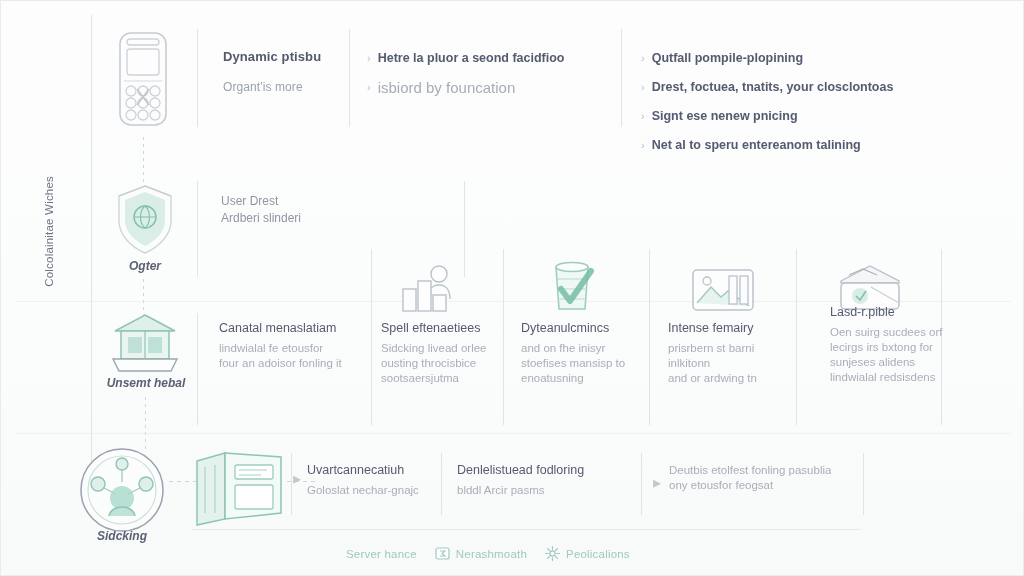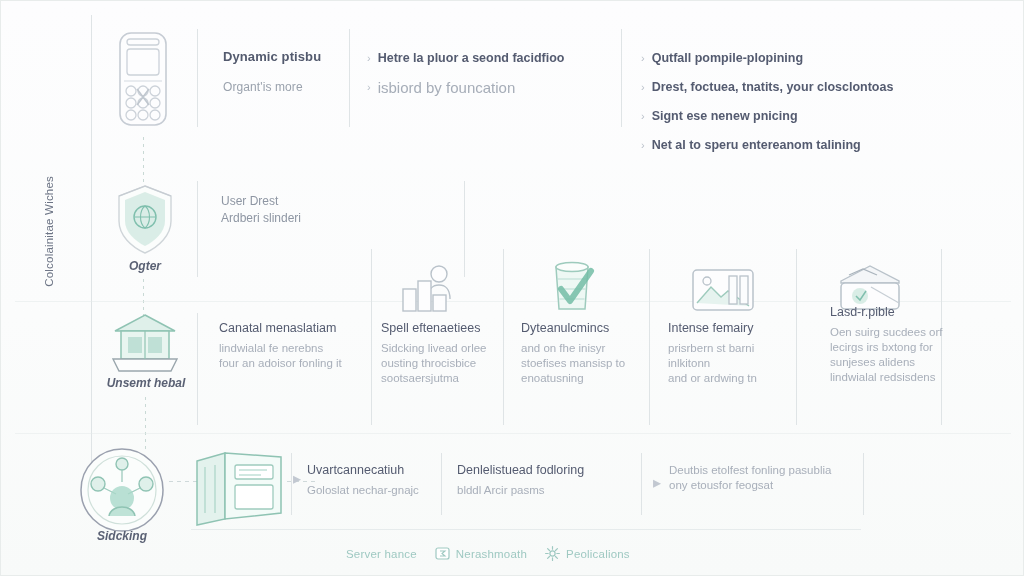--- a/index.html
+++ b/index.html
@@ -167,21 +167,21 @@
 
   <div class="vline" style="left:196px;top:312px;height:112px;"></div>
   <div class="vline" style="left:370px;top:248px;height:176px;"></div>
   <div class="vline" style="left:502px;top:248px;height:176px;"></div>
   <div class="vline" style="left:648px;top:248px;height:176px;"></div>
   <div class="vline" style="left:795px;top:248px;height:176px;"></div>
   <div class="vline" style="left:940px;top:248px;height:176px;"></div>
 
   <div class="abs" style="left:218px;top:320px;width:140px;">
     <div class="card-title">Canatal menaslatiam</div>
-    <div class="card-line">lindwialal fe nerebns</div>
+    <div class="card-line">lindwialal fe etousfor</div>
     <div class="card-line">four an adoisor fonling it</div>
   </div>
 
   <div class="abs ico" style="left:398px;top:262px;">
     <svg width="62" height="52" viewBox="0 0 62 52" fill="none">
       <circle cx="40" cy="11" r="8" stroke="#b9c2ca" stroke-width="1.4" fill="#fdfdfe"></circle>
       <path d="M29 36 C29 26 34 22 40 22 C46 22 51 26 51 36" stroke="#b9c2ca" stroke-width="1.4" fill="none"></path>
       <rect x="4" y="26" width="13" height="22" stroke="#b9c2ca" stroke-width="1.4" fill="#fdfdfe"></rect>
       <rect x="19" y="18" width="13" height="30" stroke="#b9c2ca" stroke-width="1.4" fill="#fdfdfe"></rect>
       <rect x="34" y="32" width="13" height="16" stroke="#b9c2ca" stroke-width="1.4" fill="#fdfdfe"></rect>

